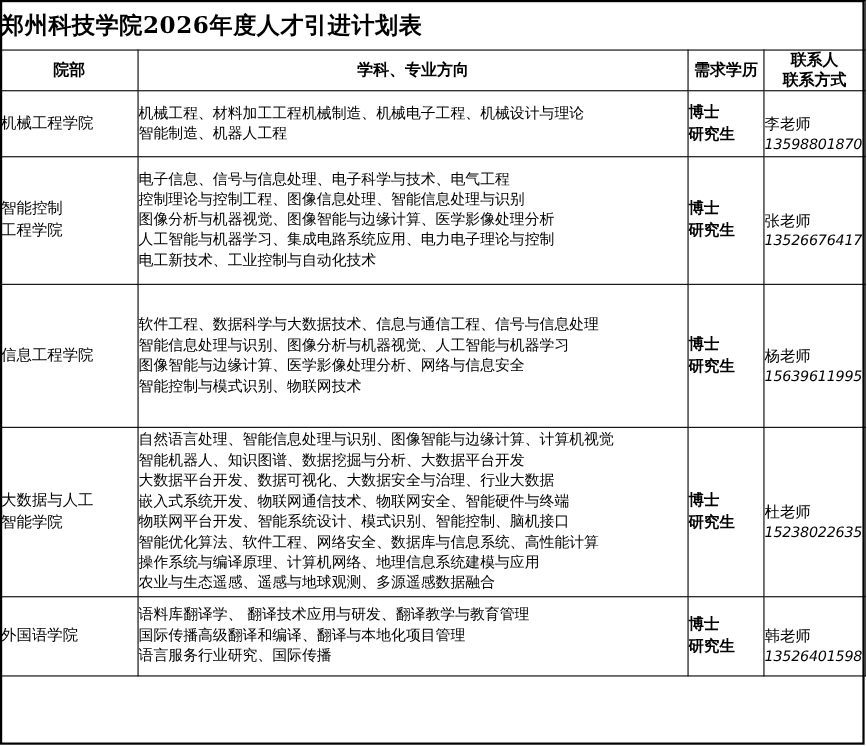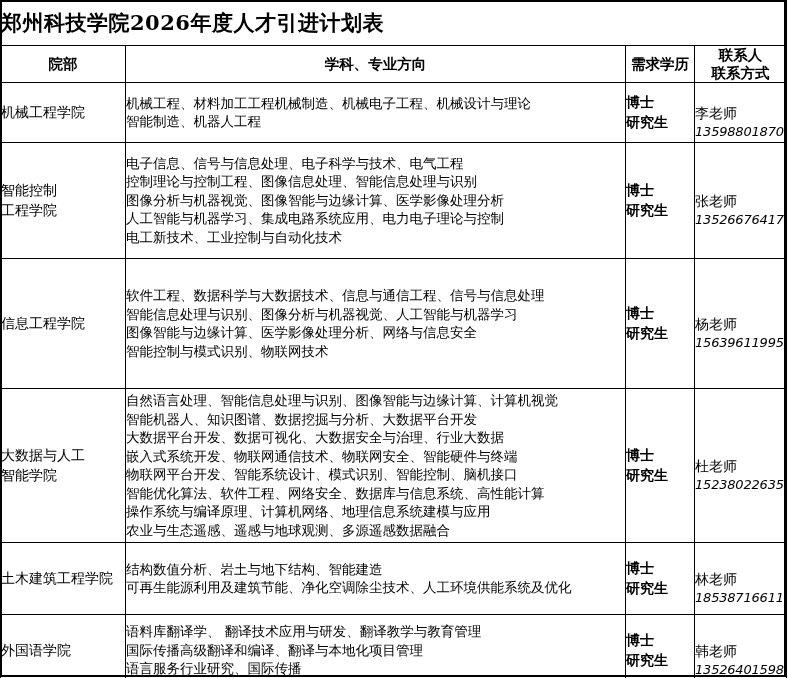--- a/index.html
+++ b/index.html
@@ -118,37 +118,20 @@
           <div>博士</div>
           <div>研究生</div>
         </td>
         <td class="cell">
           <div class="contact-name">杜老师</div>
           <div class="contact-phone">15238022635</div>
         </td>
       </tr>
       <tr style="height: 72px;">
         <td class="cell lines dept">
-          <div>土木建筑工程学院</div>
-        </td>
-        <td class="cell lines field">
-          <div>结构数值分析、岩土与地下结构、智能建造</div>
-          <div>可再生能源利用及建筑节能、净化空调除尘技术、人工环境供能系统及优化</div>
-        </td>
-        <td class="cell lines degree">
-          <div>博士</div>
-          <div>研究生</div>
-        </td>
-        <td class="cell">
-          <div class="contact-name">林老师</div>
-          <div class="contact-phone">18538716611</div>
-        </td>
-      </tr>
-      <tr style="height: 72px;">
-        <td class="cell lines dept">
           <div>外国语学院</div>
         </td>
         <td class="cell lines field">
           <div>语料库翻译学、 翻译技术应用与研发、翻译教学与教育管理</div>
           <div>国际传播高级翻译和编译、翻译与本地化项目管理</div>
           <div>语言服务行业研究、国际传播</div>
         </td>
         <td class="cell lines degree">
           <div>博士</div>
           <div>研究生</div>

